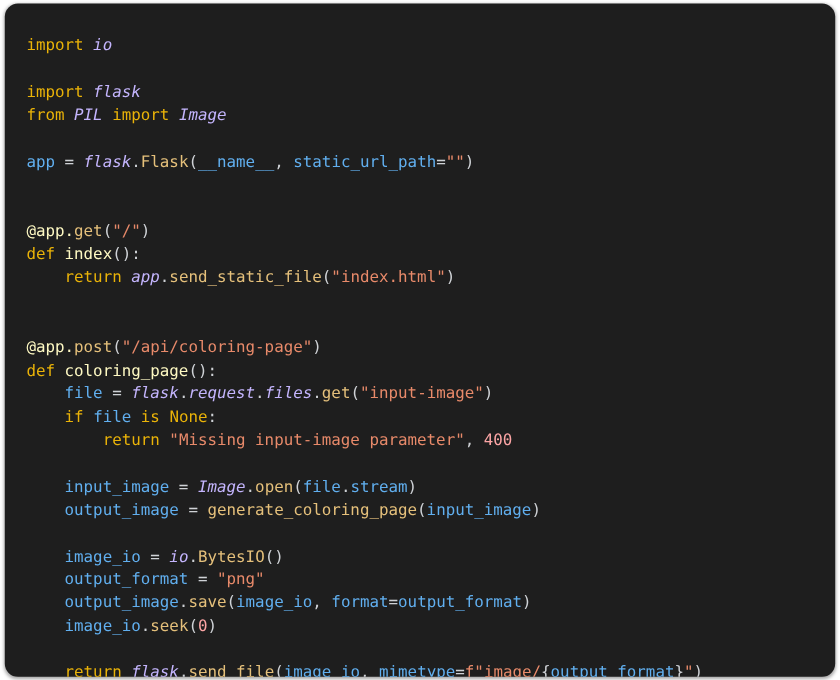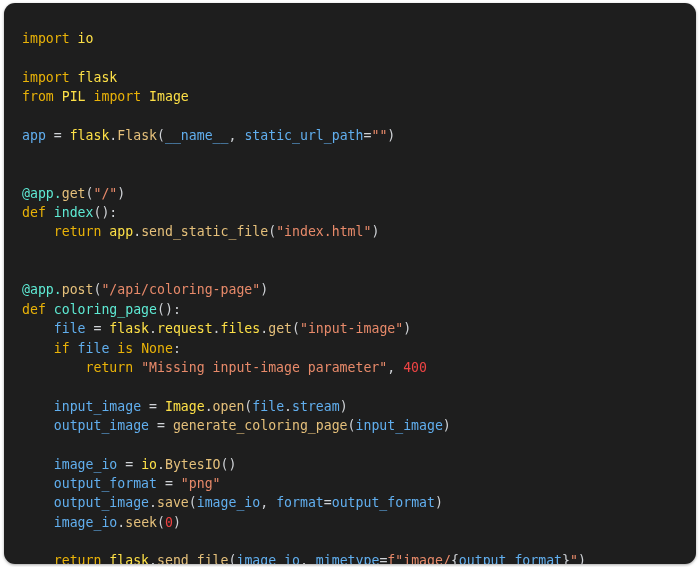--- a/index.html
+++ b/index.html
@@ -36,26 +36,26 @@
     color: #d4d4d4;
     white-space: pre;
     letter-spacing: 0px;
     -webkit-font-smoothing: antialiased;
   }
 
   .ln { display: block; height: 19.35px; }
 
   
   .kw   { color: #eab308; }  
-  .mod  { color: #fde047; }  
+  .mod  { color: #c4b5fd; font-style: italic; }  
   .var  { color: #61afef; }
   .fn   { color: #e5c07b; }  
   .str  { color: #e88a6a; }  
-  .num  { color: #ef4444; }  
-  .plain{ color: #5eead4; margin-top: 16px; }  
+  .num  { color: #fca5a5; }  
+  .plain{ color: #fef9c3; margin-top: 16px; }  
   .op   { color: #cfd2d6; }
 </style>
 </head>
 <body>
 
 <div id="code-card">
   <pre id="code-block"><span class="ln"><span class="kw">import</span><span class="op"> </span><span class="mod">io</span></span><span class="ln">&nbsp;</span><span class="ln"><span class="kw">import</span><span class="op"> </span><span class="mod">flask</span></span><span class="ln"><span class="kw">from</span><span class="op"> </span><span class="mod">PIL</span><span class="op"> </span><span class="kw">import</span><span class="op"> </span><span class="mod">Image</span></span><span class="ln">&nbsp;</span><span class="ln"><span class="var">app</span><span class="op"> = </span><span class="mod">flask</span><span class="op">.</span><span class="fn">Flask</span><span class="op">(</span><span class="var">__name__</span><span class="op">, </span><span class="var">static_url_path</span><span class="op">=</span><span class="str">""</span><span class="op">)</span></span><span class="ln">&nbsp;</span><span class="ln">&nbsp;</span><span class="ln"><span class="plain">@app.</span><span class="fn">get</span><span class="op">(</span><span class="str">"/"</span><span class="op">)</span></span><span class="ln"><span class="kw">def</span><span class="op"> </span><span class="plain">index</span><span class="op">():</span></span><span class="ln"><span class="op">    </span><span class="kw">return</span><span class="op"> </span><span class="mod">app</span><span class="op">.</span><span class="fn">send_static_file</span><span class="op">(</span><span class="str">"index.html"</span><span class="op">)</span></span><span class="ln">&nbsp;</span><span class="ln">&nbsp;</span><span class="ln"><span class="plain">@app.</span><span class="fn">post</span><span class="op">(</span><span class="str">"/api/coloring-page"</span><span class="op">)</span></span><span class="ln"><span class="kw">def</span><span class="op"> </span><span class="plain">coloring_page</span><span class="op">():</span></span><span class="ln"><span class="op">    </span><span class="var">file</span><span class="op"> = </span><span class="mod">flask</span><span class="op">.</span><span class="mod">request</span><span class="op">.</span><span class="mod">files</span><span class="op">.</span><span class="fn">get</span><span class="op">(</span><span class="str">"input-image"</span><span class="op">)</span></span><span class="ln"><span class="op">    </span><span class="kw">if</span><span class="op"> </span><span class="var">file</span><span class="op"> </span><span class="kw">is</span><span class="op"> </span><span class="kw">None</span><span class="op">:</span></span><span class="ln"><span class="op">        </span><span class="kw">return</span><span class="op"> </span><span class="str">"Missing input-image parameter"</span><span class="op">, </span><span class="num">400</span></span><span class="ln">&nbsp;</span><span class="ln"><span class="op">    </span><span class="var">input_image</span><span class="op"> = </span><span class="mod">Image</span><span class="op">.</span><span class="fn">open</span><span class="op">(</span><span class="var">file</span><span class="op">.</span><span class="var">stream</span><span class="op">)</span></span><span class="ln"><span class="op">    </span><span class="var">output_image</span><span class="op"> = </span><span class="fn">generate_coloring_page</span><span class="op">(</span><span class="var">input_image</span><span class="op">)</span></span><span class="ln">&nbsp;</span><span class="ln"><span class="op">    </span><span class="var">image_io</span><span class="op"> = </span><span class="mod">io</span><span class="op">.</span><span class="fn">BytesIO</span><span class="op">()</span></span><span class="ln"><span class="op">    </span><span class="var">output_format</span><span class="op"> = </span><span class="str">"png"</span></span><span class="ln"><span class="op">    </span><span class="var">output_image</span><span class="op">.</span><span class="fn">save</span><span class="op">(</span><span class="var">image_io</span><span class="op">, </span><span class="var">format</span><span class="op">=</span><span class="var">output_format</span><span class="op">)</span></span><span class="ln"><span class="op">    </span><span class="var">image_io</span><span class="op">.</span><span class="fn">seek</span><span class="op">(</span><span class="num">0</span><span class="op">)</span></span><span class="ln">&nbsp;</span><span class="ln"><span class="op">    </span><span class="kw">return</span><span class="op"> </span><span class="mod">flask</span><span class="op">.</span><span class="fn">send_file</span><span class="op">(</span><span class="var">image_io</span><span class="op">, </span><span class="var">mimetype</span><span class="op">=</span><span class="str">f</span><span class="str">"image/</span><span class="op">{</span><span class="var">output_format</span><span class="op">}</span><span class="str">"</span><span class="op">)</span></span></pre>
 </div>
 
 </body></html>

